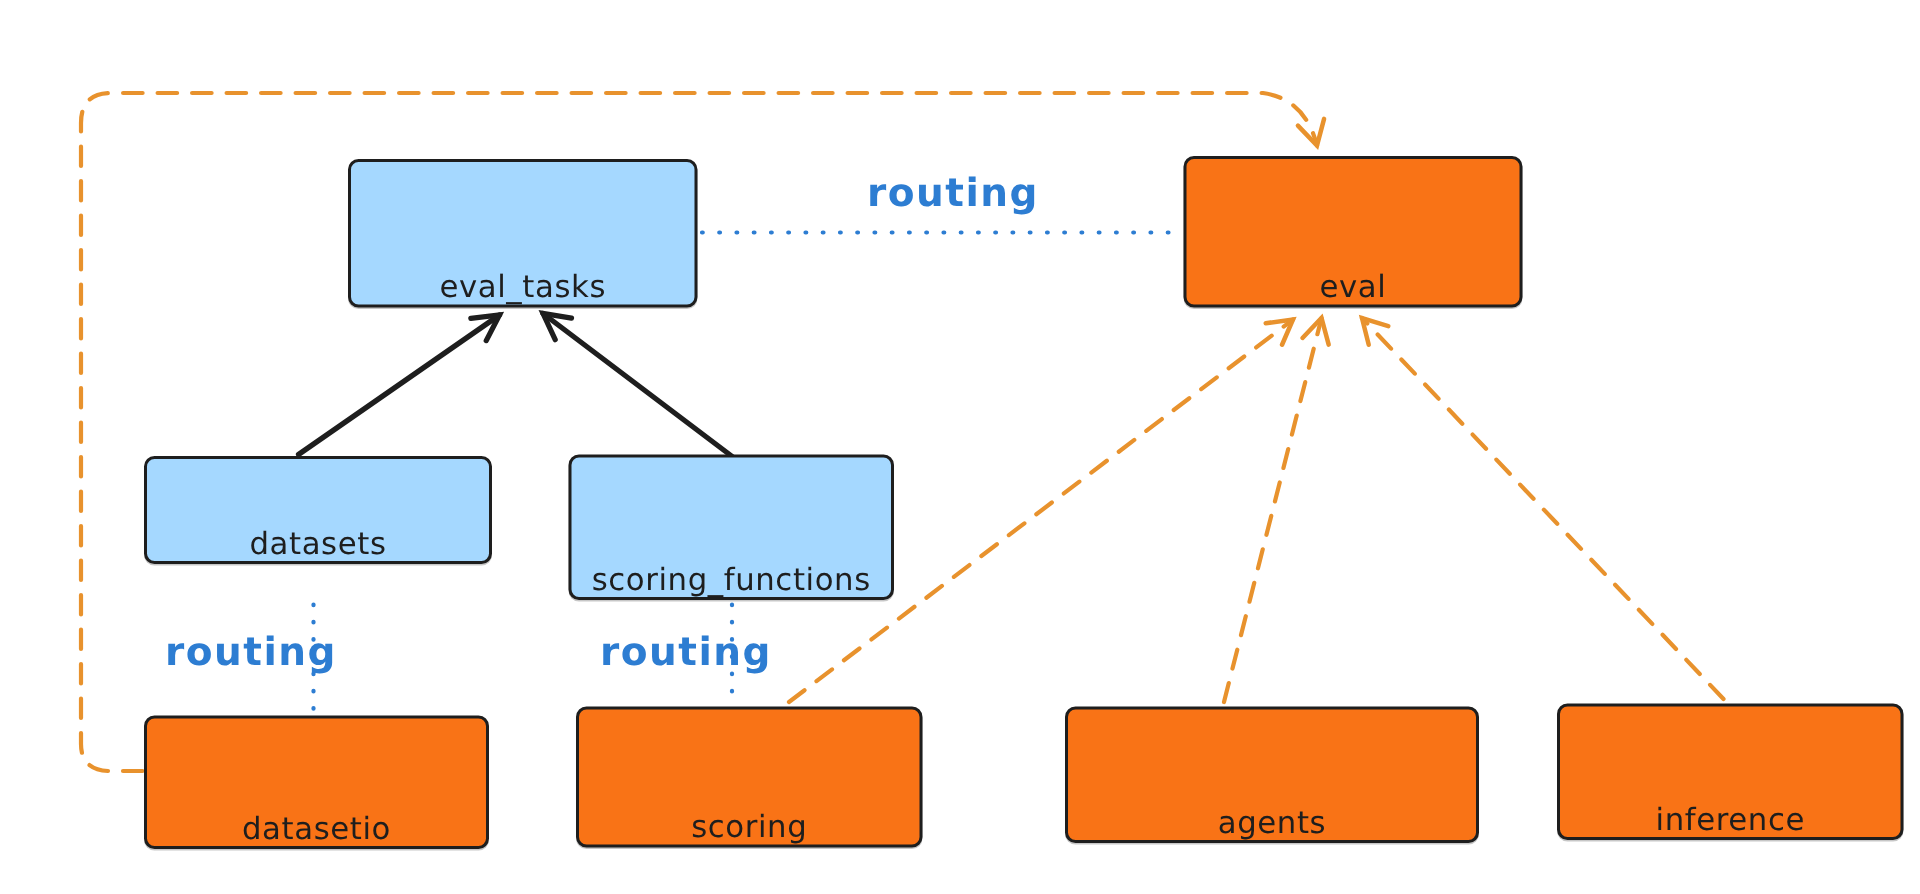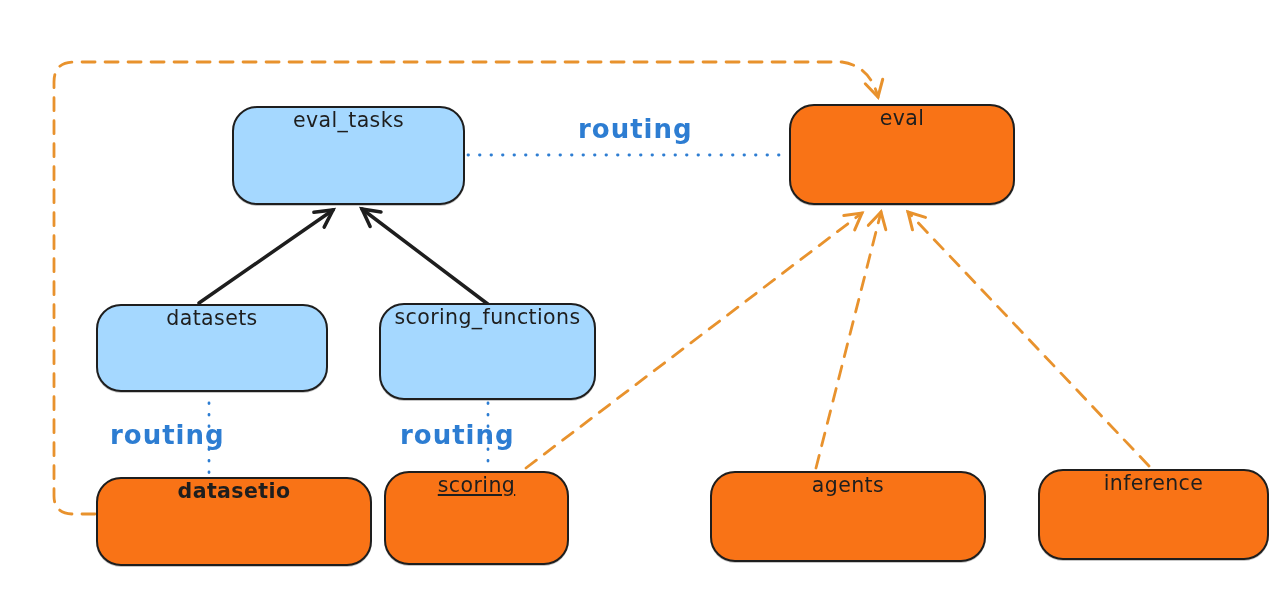--- a/index.html
+++ b/index.html
@@ -8,36 +8,36 @@
     background: #ffffff;
     font-family: "DejaVu Sans", sans-serif;
     position: relative;
     overflow: hidden;
   }
   .canvas { position: absolute; inset: 0; }
   svg.wires { position: absolute; left: 0; top: 0; pointer-events: none; }
   .node {
     position: absolute;
     border: 2.5px solid #1e1e1e;
-    border-radius: 25px;
-    display: flex; align-items: flex-start; justify-content: center;
+    border-radius: 7px;
+    display: flex; align-items: flex-end; justify-content: center;
     font-size: 20.5px; color: #1e1e1e;
     letter-spacing: 0.4px;
     box-sizing: border-box;
     box-shadow: 0 1px 0 rgba(30,30,30,0.25);
   }
   .node.blue  { background: #a5d8ff; }
   .node.green { background: #f97316; }
 
   .n-eval-tasks        { left: 232px; top: 106px; width: 233px; height:  99px; }
   .n-eval              { left: 789px; top: 104px; width: 226px; height: 101px; }
-  .n-datasets          { left:  96px; top: 304px; width: 232px; height:  88px; }
+  .n-datasets          { left:  96px; top: 304px; width: 232px; height:  72px; }
   .n-scoring-functions { left: 379px; top: 303px; width: 217px; height:  97px; }
-  .n-datasetio         { left:  96px; top: 477px; width: 276px; height:  89px; font-weight: bold; }
-  .n-scoring           { left: 384px; top: 471px; width: 185px; height:  94px; text-decoration: underline; }
+  .n-datasetio         { left:  96px; top: 477px; width: 230px; height:  89px; }
+  .n-scoring           { left: 384px; top: 471px; width: 231px; height:  94px; }
   .n-agents            { left: 710px; top: 471px; width: 276px; height:  91px; }
   .n-inference         { left: 1022px; top: 469px; width: 231px; height:  91px; margin-left: 16px; }
 
   .edge-label {
     position: absolute;
     color: #2d7dd2;
     font-size: 26px;
     font-weight: bold;
     letter-spacing: 1px;
   }

